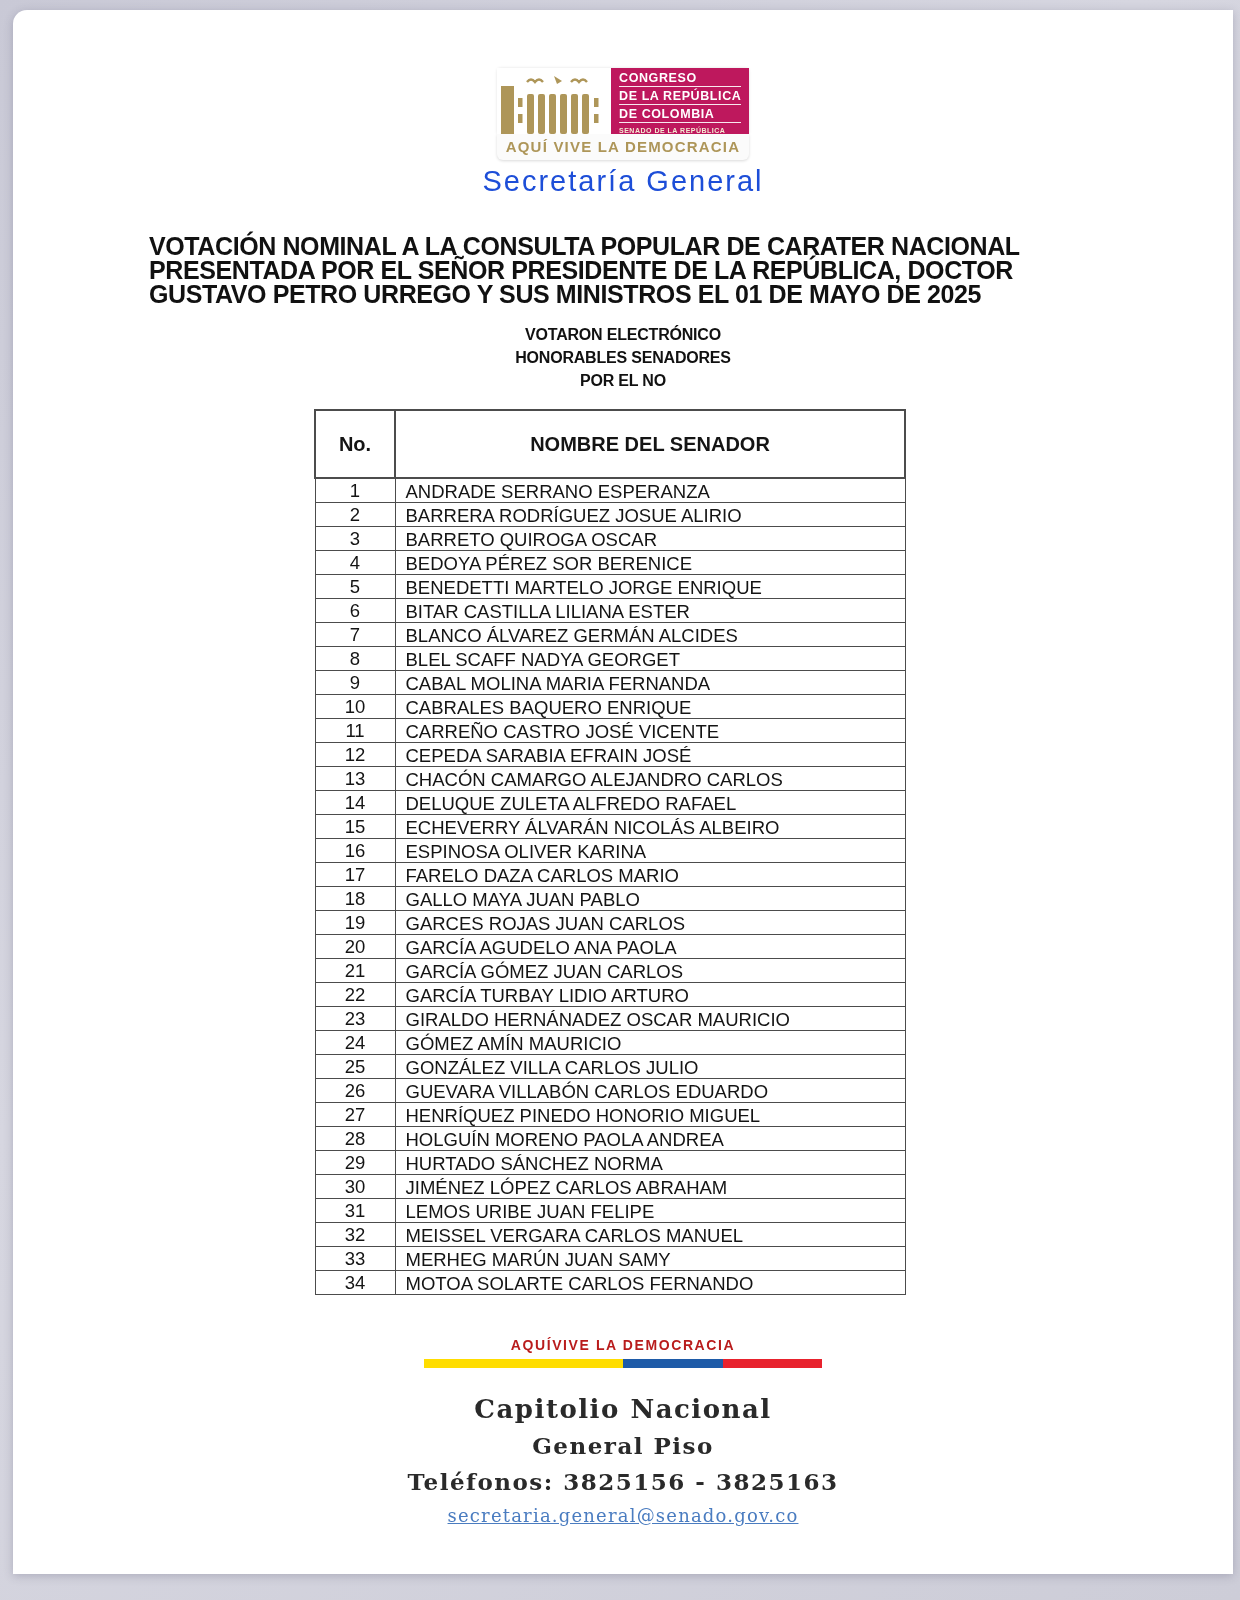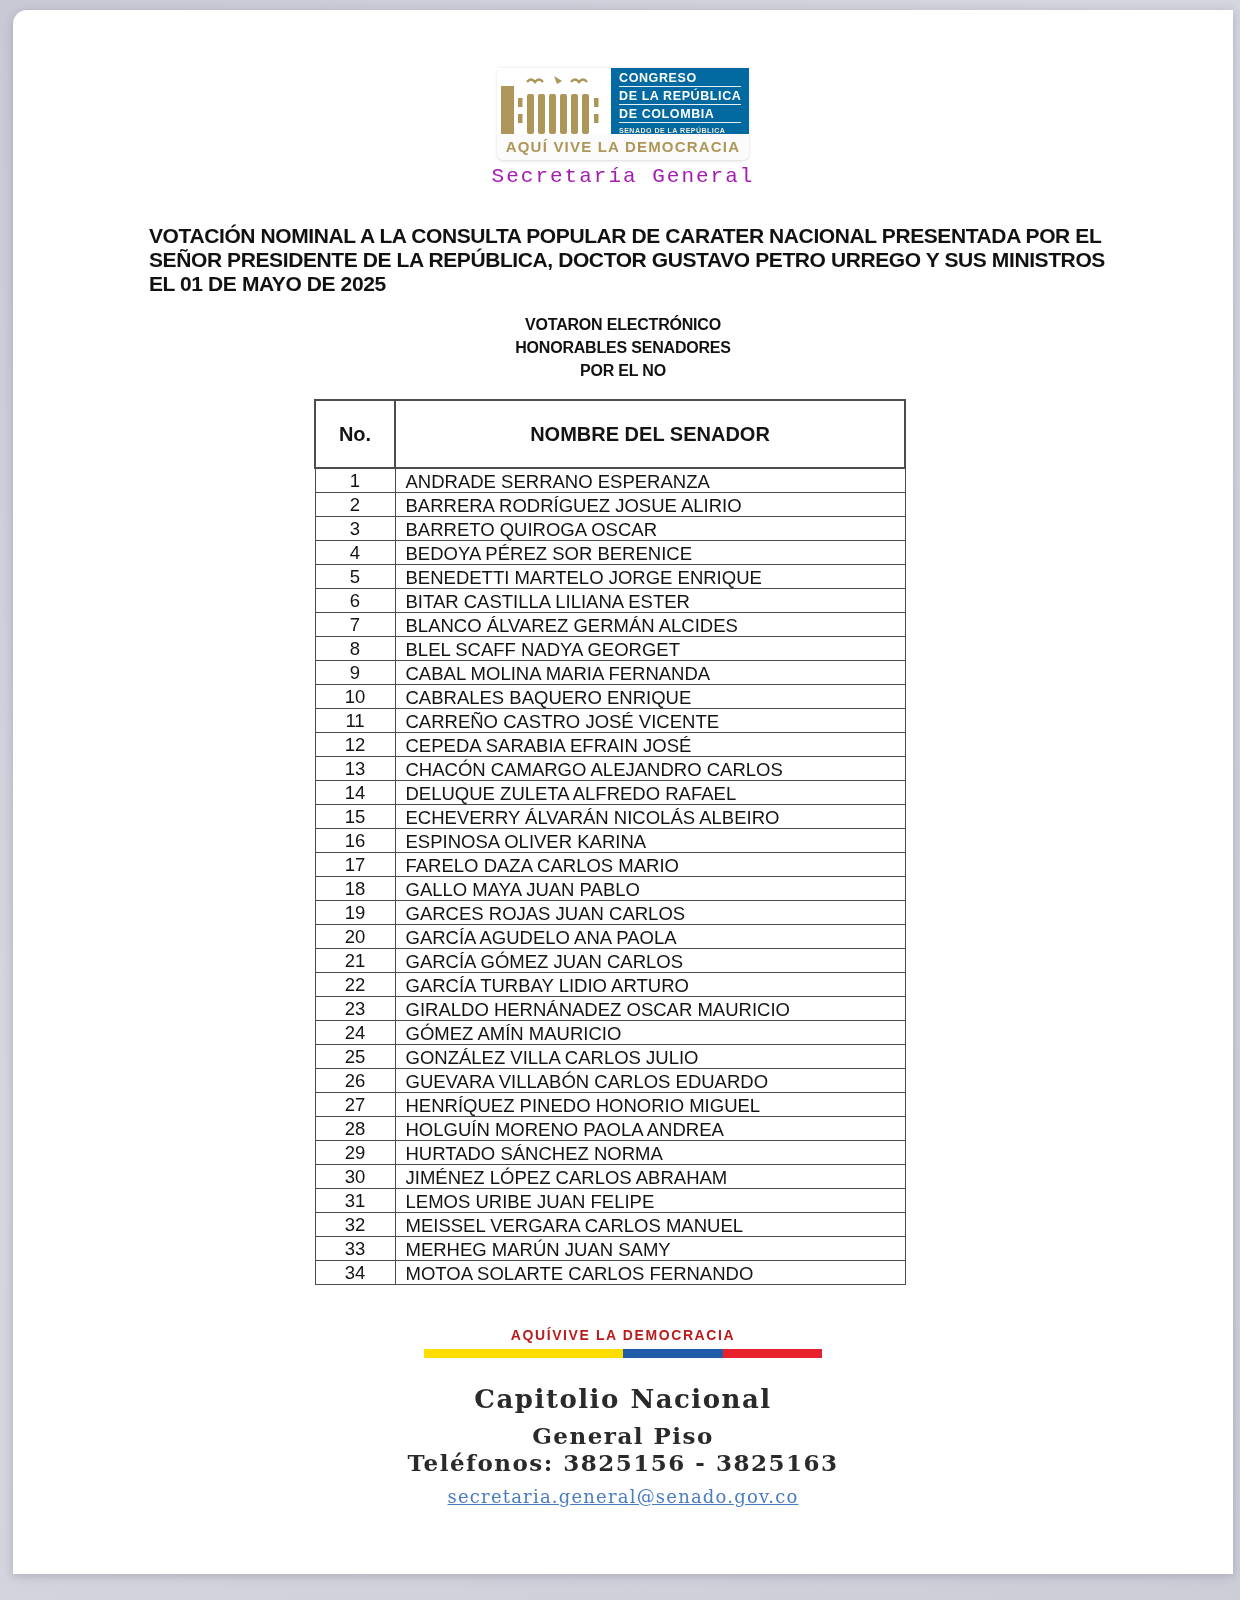--- a/index.html
+++ b/index.html
@@ -42,21 +42,21 @@
   .logo-columns {
     width: 118px;
     display: flex;
     align-items: flex-end;
     justify-content: center;
     background: #ffffff;
     padding: 2px 0 0 2px;
   }
   .logo-textbox {
     flex: 1;
-    background: #0369a1;
+    background: #be185d;
     color: #ffffff;
     padding: 6px 8px 3px 8px;
     display: flex;
     flex-direction: column;
     justify-content: center;
   }
   .logo-textbox .org-line {
     font-size: 12.5px;
     font-weight: bold;
     letter-spacing: 0.6px;
@@ -80,31 +80,31 @@
     text-align: center;
     padding: 4px 0 5px 0;
     color: #ae9659;
     font-size: 15px;
     font-weight: bold;
     letter-spacing: 1.2px;
     white-space: nowrap;
   }
   .dept {
     text-align: center;
-    font-family: Liberation Mono, monospace;
-    font-size: 21px;
+    font-family: Liberation Sans, sans-serif;
+    font-size: 29px;
     letter-spacing: 2px;
-    color: #a21caf;
+    color: #1d4ed8;
     margin-top: 5px;
   }
 
   
   .doc-title {
     margin: 36px 110px 0 136px;
-    font-size: 21px;
+    font-size: 25px;
     font-weight: bold;
     color: #111;
     line-height: 24px;
     letter-spacing: -0.4px;
     text-align: left;
   }
   .doc-subtitle {
     margin-top: 17px;
     text-align: center;
     font-size: 16px;
@@ -168,21 +168,21 @@
 
   .footer-script {
     font-family: "DejaVu Serif", serif;
     color: #2a2a2a;
     text-align: center;
     letter-spacing: 1.5px;
     font-weight: bold;
   }
   .addr1 { margin-top: 26px; font-size: 26px; }
   .addr2 { margin-top: 8px;  font-size: 23px; }
-  .phones{  font-size: 23px; }
+  .phones{ margin-top: 9px;  font-size: 23px; }
   .email-line { margin-top: 10px; text-align: center; }
   .email-line a {
     font-family: "DejaVu Serif", serif;
     font-size: 18px;
     letter-spacing: 1.2px;
     color: #4a7cc0;
     text-decoration: underline;
     cursor: pointer;
   }
 </style>

